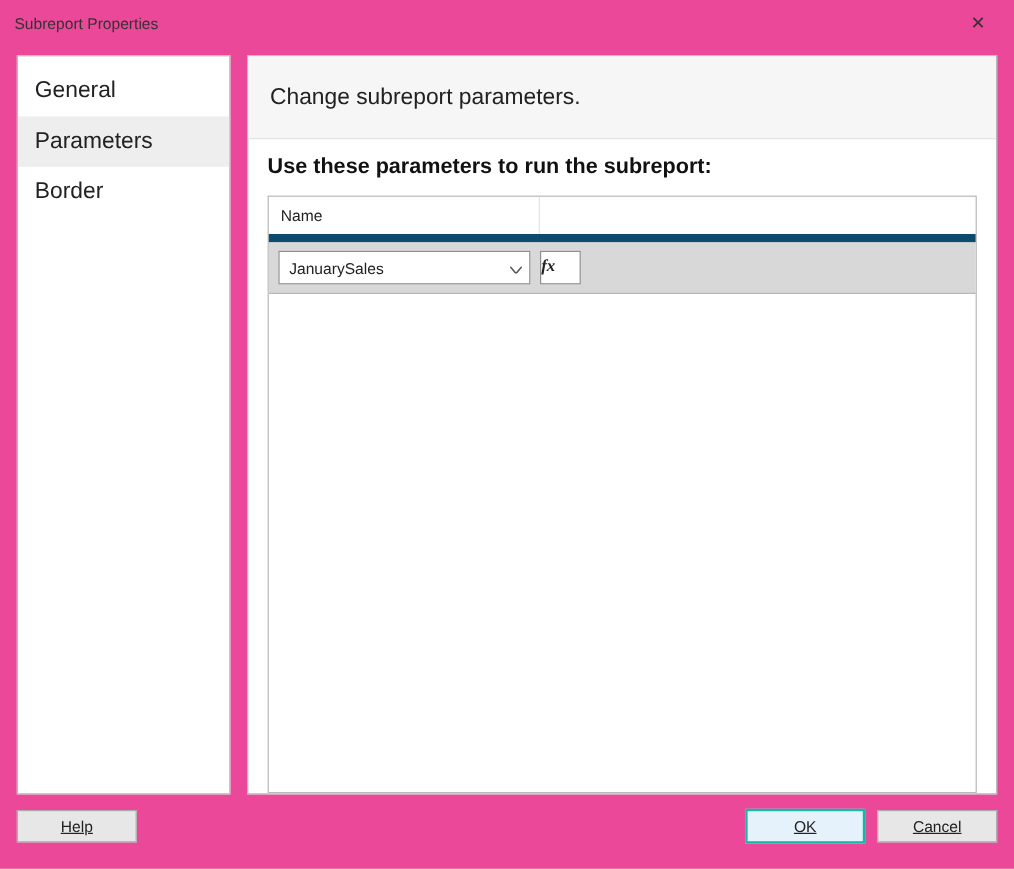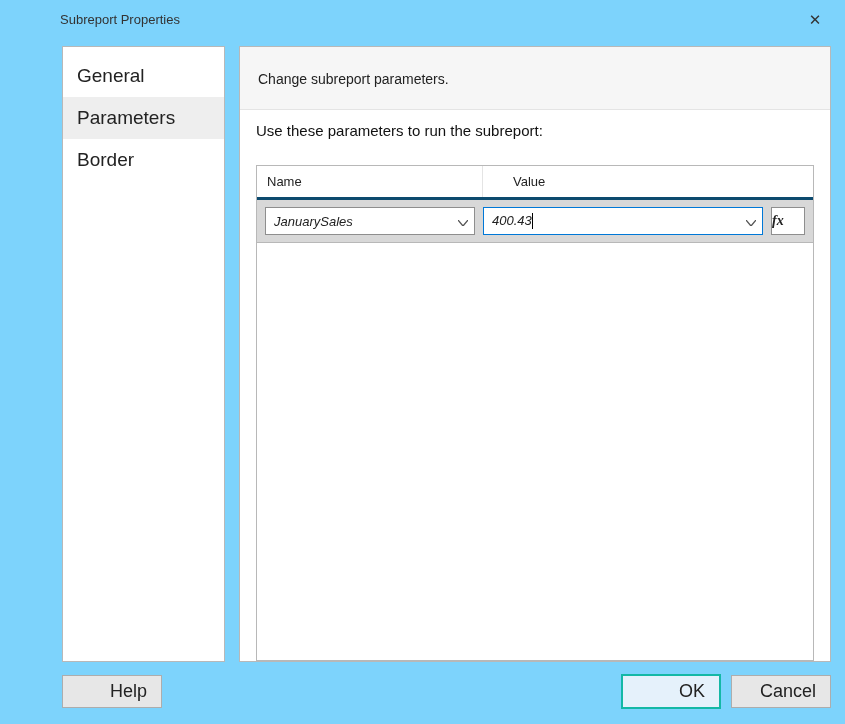--- a/index.html
+++ b/index.html
@@ -8,22 +8,21 @@
       padding: 0;
       font-family: "Segoe UI", Tahoma, sans-serif;
       font-size: 13px;
       background: #fff;
       color: #222;
     }
     .window {
       width: 845px;
       height: 724px;
       position: relative;
-      background: #7dd3fc;
-      padding-left: 48px;
+      background: #ec4899;
     }
     .titlebar {
       height: 38px;
       display: flex;
       align-items: center;
       padding: 0 10px 0 12px;
       font-size: 13px;
       position: relative;
     }
     .titlebar .title {
@@ -67,34 +66,34 @@
       flex: 1;
       border: 1px solid #b8b8b8;
       background: #fff;
       display: flex;
       flex-direction: column;
     }
     .main-header {
       background: #f6f6f6;
       border-bottom: 1px solid #e4e4e4;
       padding: 24px 18px 22px 18px;
-      font-size: 14px;
+      font-size: 19px;
       color: #222;
     }
     .main-content {
       padding: 12px 16px 0 16px;
       flex: 1;
       display: flex;
       flex-direction: column;
     }
     .instruction {
-      font-size: 15px;
+      font-size: 18px;
       color: #111;
-      margin-bottom: 26px;
-      font-weight: 400;
+      margin-bottom: 14px;
+      font-weight: 700;
     }
     .toolbar {
       display: flex;
       gap: 8px;
       margin-bottom: 10px;
     }
     .tool-btn {
       background: #e9e9e9;
       border: 1px solid #adadad;
       padding: 5px 12px;
@@ -113,23 +112,22 @@
     .tool-btn.icon svg {
       display: block;
     }
     .grid {
       border: 1px solid #b8b8b8;
       flex: 1;
       background: #fff;
     }
     .grid-header {
       display: flex;
-      border-bottom: 3px solid #0c4a6e;
-      font-size: 13px;
-      gap: 20px;
+      border-bottom: 7px solid #0c4a6e;
+      font-size: 13px;
     }
     .grid-header .col {
       padding: 8px 10px;
       color: #222;
     }
     .col-name { width: 226px; border-right: 1px solid #e4e4e4; }
     .col-value { flex: 1; }
     .grid-body { }
     .grid-row {
       display: flex;
@@ -147,21 +145,20 @@
       align-items: center;
       position: relative;
       font-size: 13px;
     }
     .combo-input {
       flex: 1;
       padding: 0 8px;
       color: #222;
       white-space: nowrap;
       overflow: hidden;
-      font-style: italic;
     }
     .combo-arrow {
       width: 22px;
       height: 100%;
       display: flex;
       align-items: center;
       justify-content: center;
       cursor: pointer;
     }
     .combo.name-combo { width: 210px; }
@@ -191,25 +188,26 @@
     .footer {
       display: flex;
       padding: 12px 14px;
       gap: 10px;
       align-items: center;
     }
     .footer .spacer { flex: 1; }
     .btn {
       min-width: 100px;
       padding: 5px 14px;
-      font-size: 18px;
-      text-align: right;
+      font-size: 13px;
+      text-align: center;
       border: 1px solid #adadad;
       background: #e7e7e7;
       cursor: pointer;
+      text-decoration: underline;
     }
     .btn-help { min-width: 100px; }
     .btn-ok {
       border: 2px solid #14b8a6;
       background: #e5f1fb;
     }
     .chev-svg { width: 10px; height: 6px; }
     .arrow-svg { width: 12px; height: 12px; }
   </style>
 </head>
@@ -236,38 +234,25 @@
 
     <div class="main">
       <div class="main-header">Change subreport parameters.</div>
       <div class="main-content">
         <div class="instruction">Use these parameters to run the subreport:</div>
 
 
         <div class="grid">
           <div class="grid-header">
             <div class="col col-name">Name</div>
-            <div class="col col-value">Value</div>
           </div>
           <div class="grid-body">
             <div class="grid-row">
               <div class="combo name-combo">
                 <div class="combo-input">JanuarySales</div>
-                <div class="combo-arrow">
-                  <span>
-                    <svg class="chev-svg" viewBox="0 0 10 6">
-                        <path d="M0 0 L5 6 L10 0" fill="none" stroke="#555" stroke-width="1.3"></path>
-                      </svg>
-                  </span>
-                </div>
-              </div>
-              <div class="combo value-combo" style="position:relative;">
-                <div class="combo-input" style="position:relative;">
-                  <span>400.43</span><span class="caret" style="position:relative;display:inline-block;vertical-align:middle;"></span>
-                </div>
                 <div class="combo-arrow">
                   <span>
                     <svg class="chev-svg" viewBox="0 0 10 6">
                         <path d="M0 0 L5 6 L10 0" fill="none" stroke="#555" stroke-width="1.3"></path>
                       </svg>
                   </span>
                 </div>
               </div>
               <div class="fx-btn">
                 <span>fx</span>

